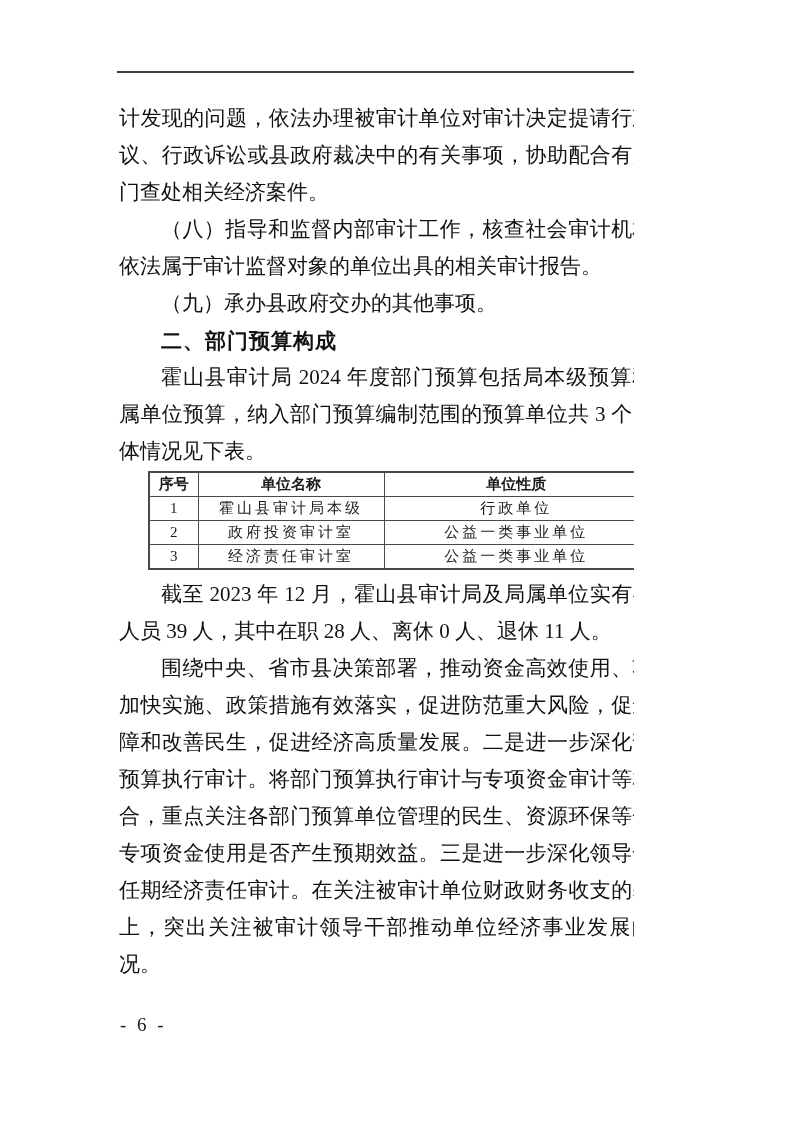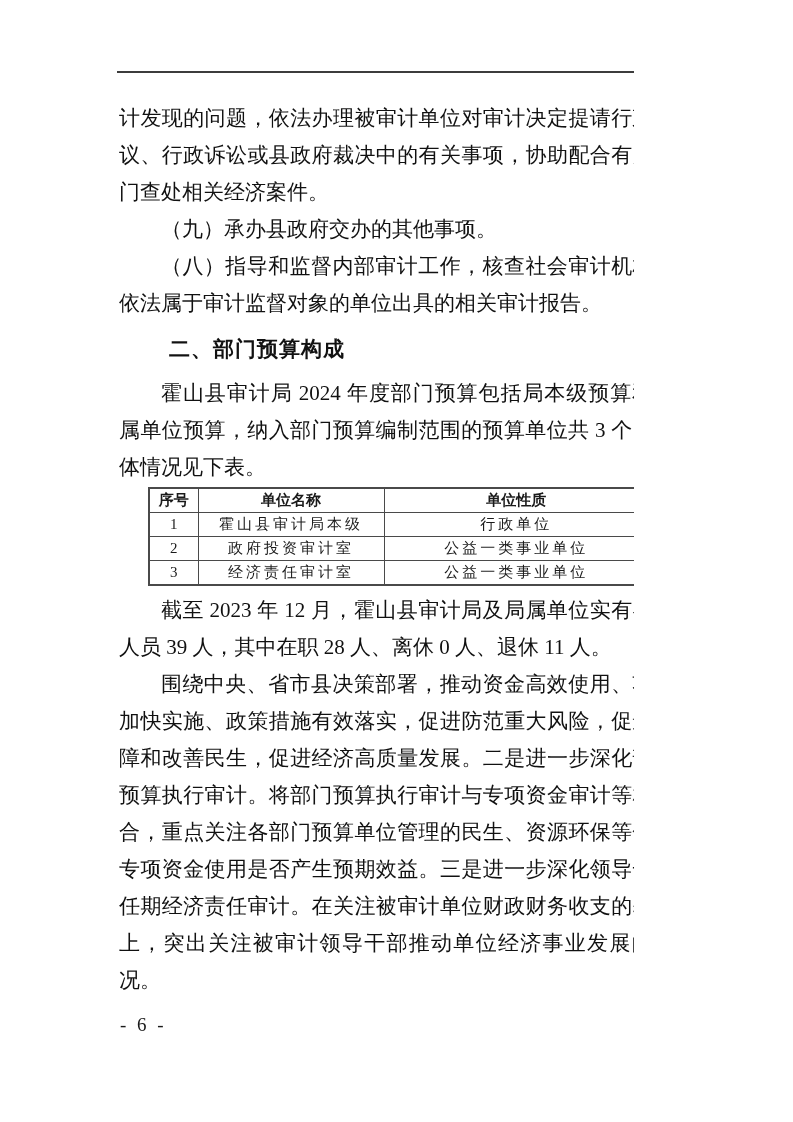--- a/index.html
+++ b/index.html
@@ -36,21 +36,21 @@
     text-justify: inter-character;
   }
   .para {
     margin: 0;
     text-indent: 2em;
   }
   .para.no-indent {
     text-indent: 0;
   }
   .heading {
-    margin: 8px;
+    margin: 0;
     font-size: 21px;
     line-height: 37px;
     font-weight: 700;
     text-indent: 2em;
     text-align: left;
     font-family: "Liberation Sans", "DejaVu Sans", sans-serif;
     letter-spacing: 1px;
   }
   table.units {
     border-collapse: collapse;
@@ -98,23 +98,23 @@
 <body>
 
 <div class="page">
 
   <div class="header-rule"></div>
 
   <div class="content">
 
     <p class="para no-indent">计发现的问题，依法办理被审计单位对审计决定提请行政复议、行政诉讼或县政府裁决中的有关事项，协助配合有关部门查处相关经济案件。</p>
 
+    <p class="para">（八）指导和监督内部审计工作，核查社会审计机构对依法属于审计监督对象的单位出具的相关审计报告。</p>
+
     <p class="para">（九）承办县政府交办的其他事项。</p>
-
-    <p class="para">（八）指导和监督内部审计工作，核查社会审计机构对依法属于审计监督对象的单位出具的相关审计报告。</p>
 
     <h2 class="heading">二、部门预算构成</h2>
 
     <p class="para">霍山县审计局 2024 年度部门预算包括局本级预算和局属单位预算，纳入部门预算编制范围的预算单位共 3 个，具体情况见下表。</p>
 
     <table class="units">
       <colgroup>
         <col style="width:49px">
         <col style="width:186px">
         <col style="width:265px">

